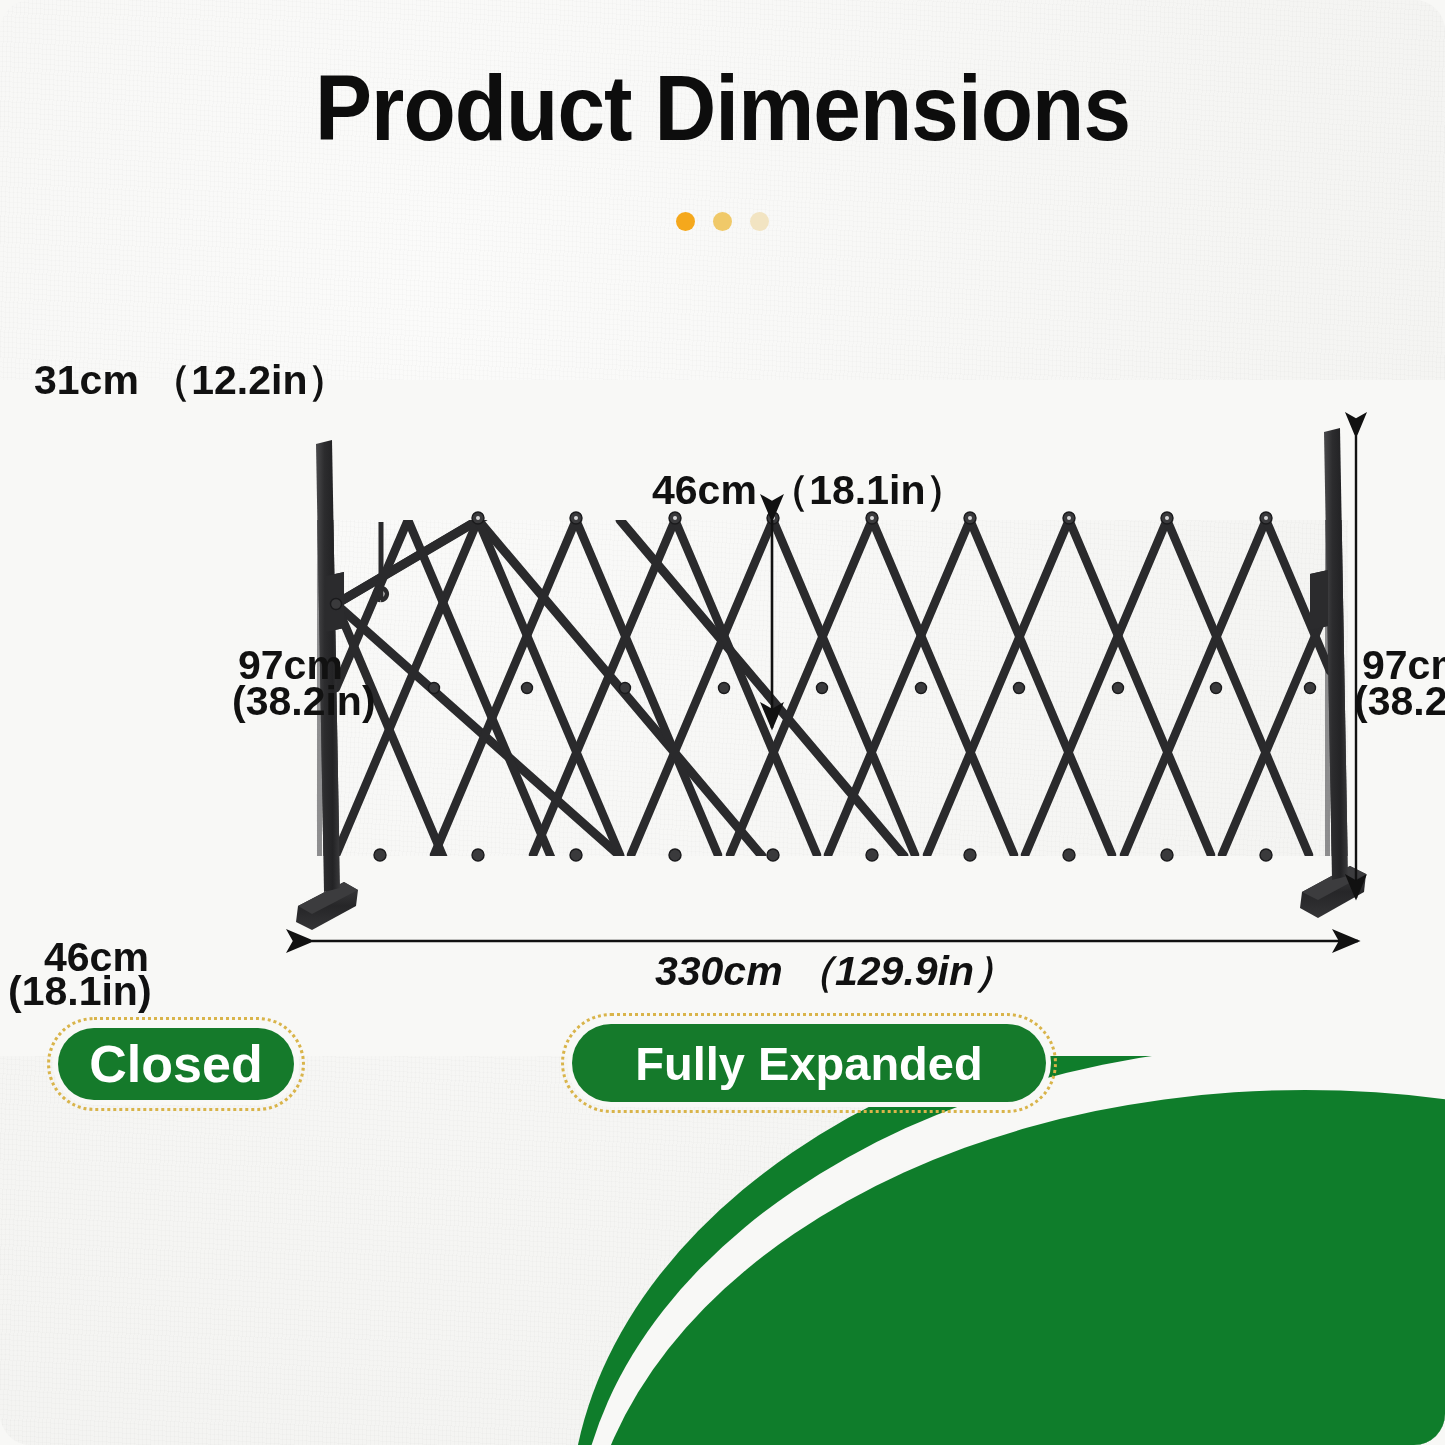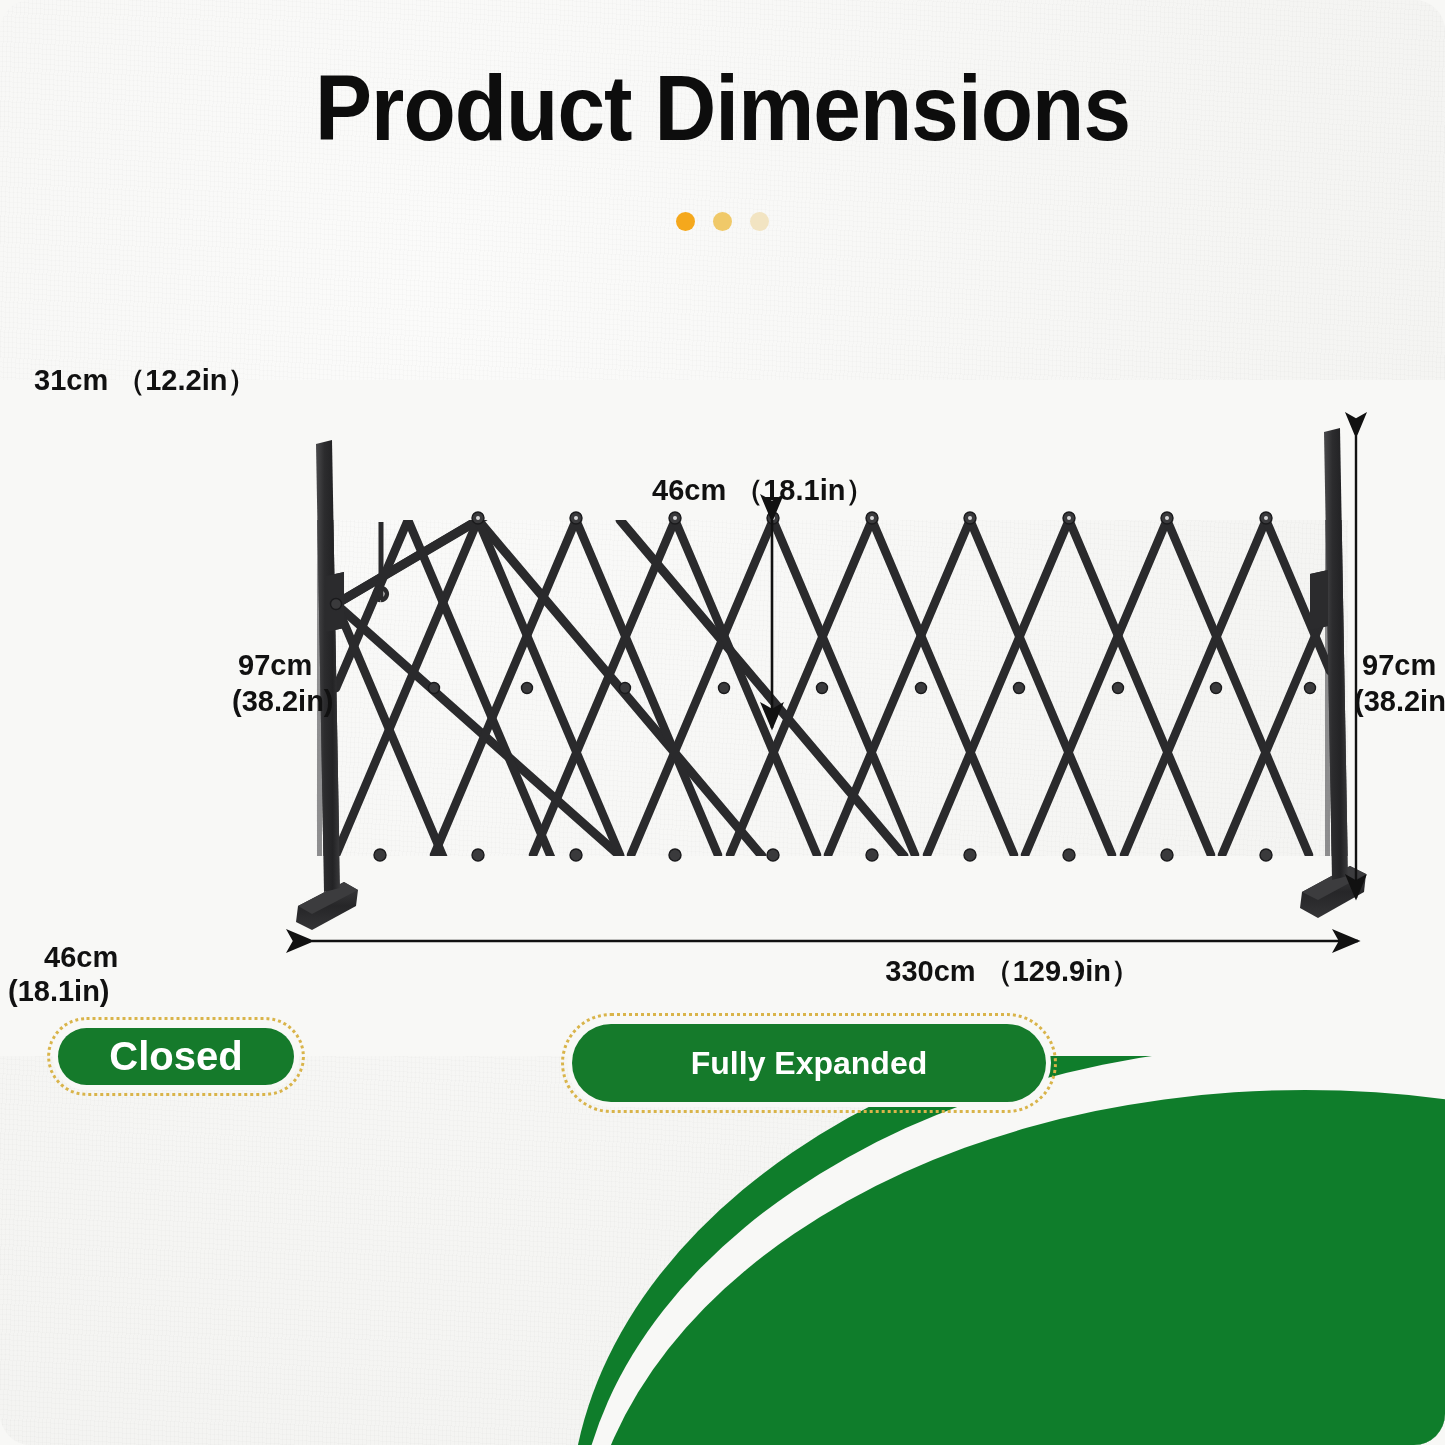--- a/index.html
+++ b/index.html
@@ -25,40 +25,40 @@
     position:absolute;left:0;top:62px;width:1445px;text-align:center;
     font-size:92px;line-height:1;font-weight:700;color:#0d0d0d;
     font-family:"Liberation Sans Narrow","Liberation Sans",sans-serif;
     letter-spacing:-1px;transform:scaleX(.93);transform-origin:50% 50%;
   }
   .dots{position:absolute;left:0;top:212px;width:1445px;display:flex;justify-content:center;gap:18px;}
   .dot{width:19px;height:19px;border-radius:50%;}
   
   .lbl{
     position:absolute;color:#111;font-weight:700;
-    font-size:29px;line-height:34px;white-space:pre;
+    font-size:41px;line-height:34px;white-space:pre;
     font-family:"Liberation Sans","DejaVu Sans",sans-serif;
   }
-  .lbl.center{text-align:right;}
+  .lbl.center{text-align:center;font-style:italic;}
   
   .badge{
     position:absolute;
     background:#157a2b;border-radius:999px;
     display:flex;align-items:center;justify-content:center;
     color:#fff;font-weight:700;
     font-family:"Liberation Sans","DejaVu Sans",sans-serif;
     box-shadow:0 0 0 5px #f8f8f6, 0 0 0 0 rgba(0,0,0,0);
   }
   .badge .bdot-ring{
     position:absolute;left:-11px;top:-11px;right:-11px;bottom:-11px;
     border-radius:999px;border:3px dotted #d9b44a;
   }
   .badge .btxt{position:relative;z-index:2;}
-  #badge-closed{left:58px;top:1028px;width:236px;height:57px;font-size:40px;}
-  #badge-expanded{left:572px;top:1024px;width:474px;height:78px;font-size:32px;}
+  #badge-closed{left:58px;top:1028px;width:236px;height:72px;font-size:52px;}
+  #badge-expanded{left:572px;top:1024px;width:474px;height:78px;font-size:47px;}
   
   .art{position:absolute;left:0;top:0;width:1445px;height:1445px;pointer-events:none;}
 </style>
 </head>
 <body>
 
 <div id="stage">
 
   <svg class="corner-svg" viewBox="0 0 1445 1445">
     <defs>

